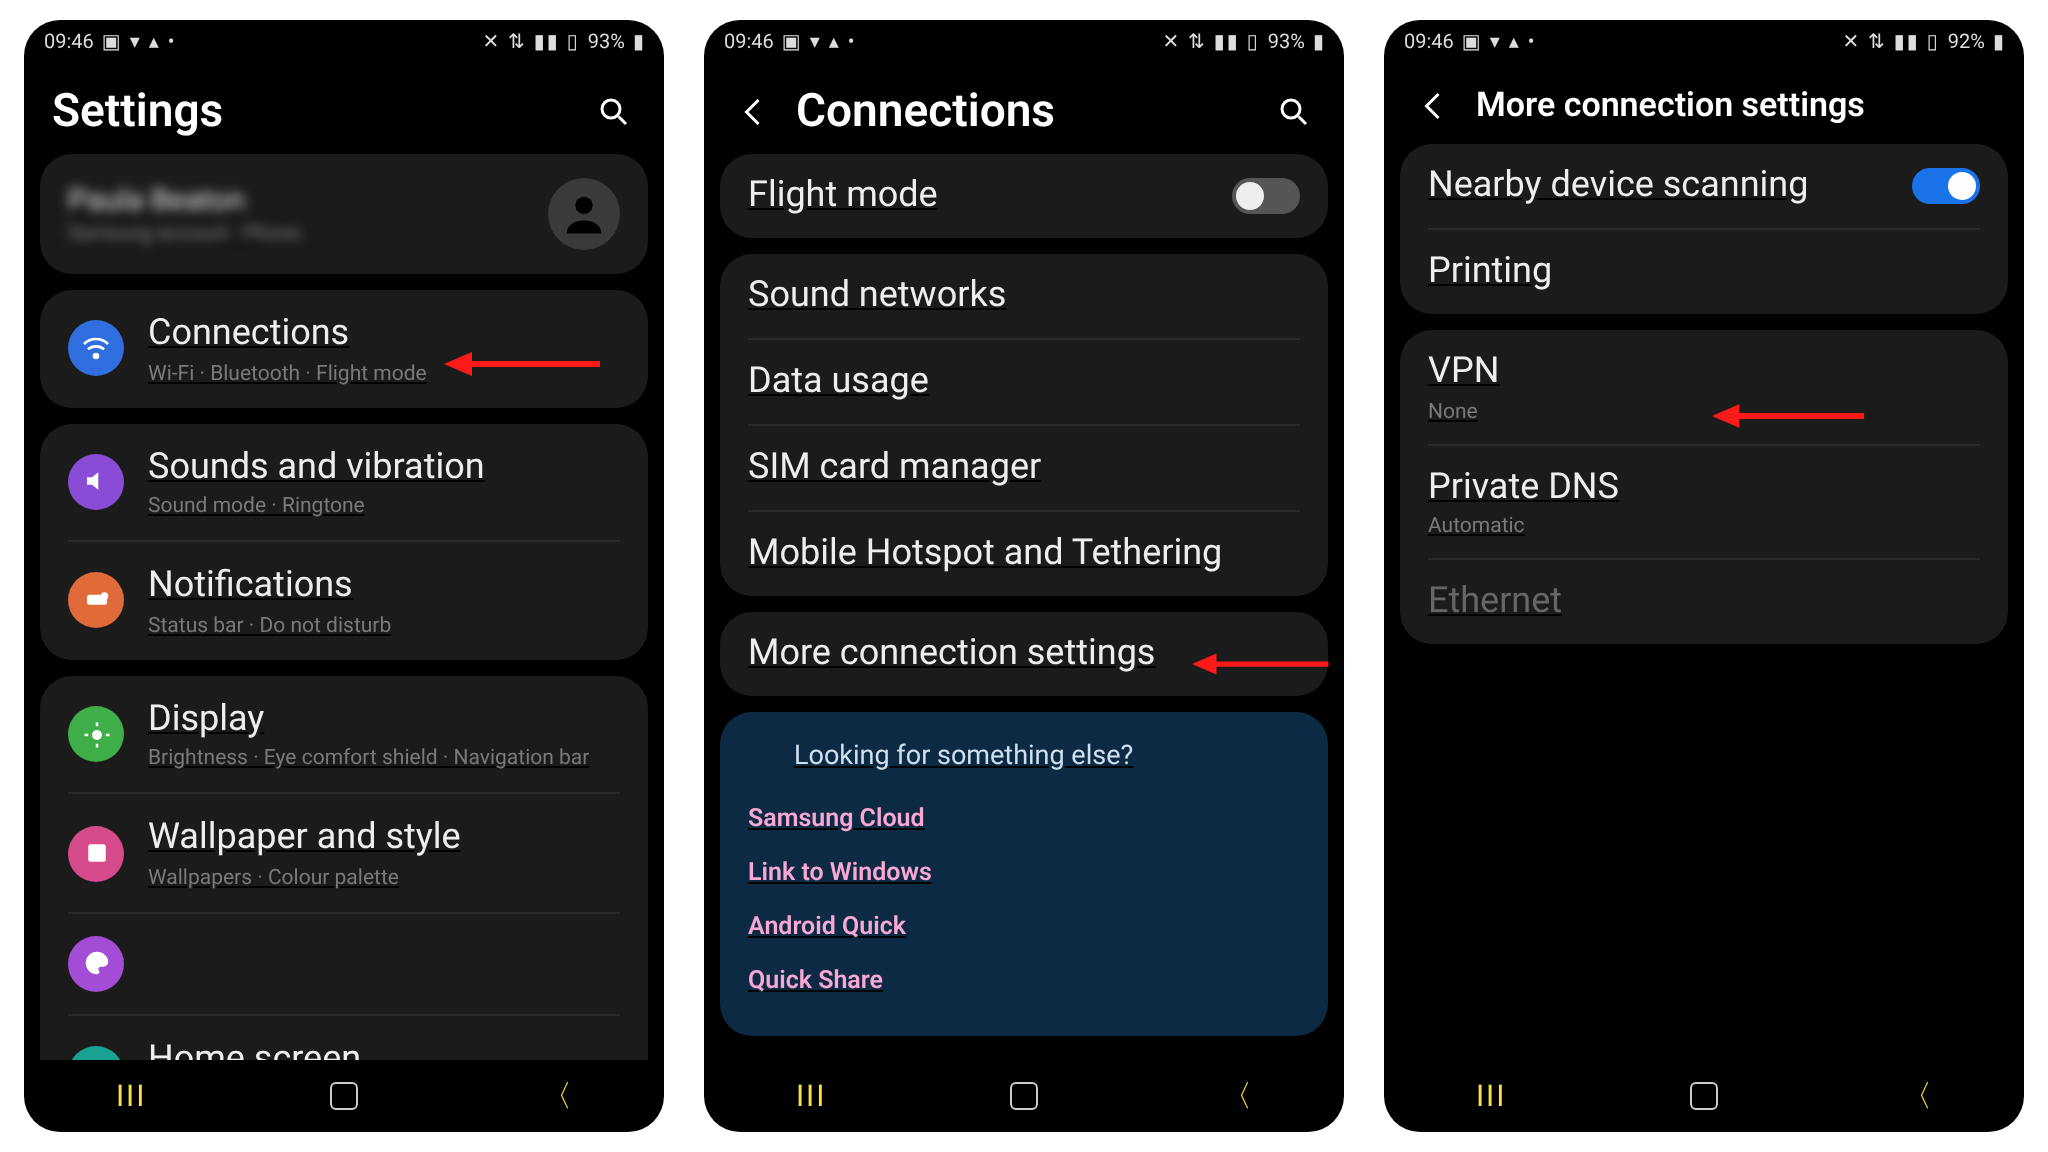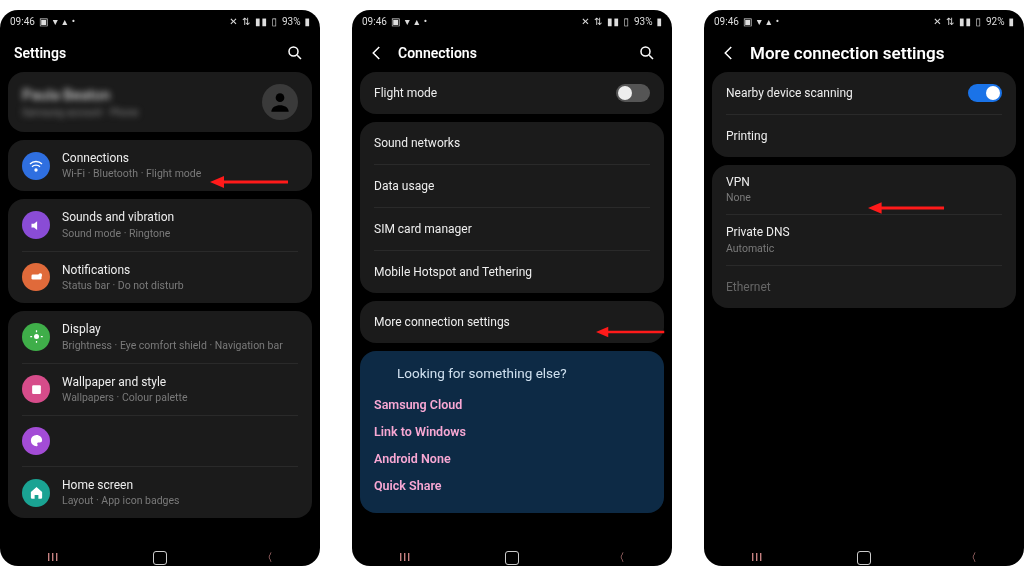--- a/index.html
+++ b/index.html
@@ -4,21 +4,21 @@
 <style>
   * { box-sizing: border-box; margin: 0; padding: 0; }
   body {
     background: #fff;
     font-family: -apple-system, "Segoe UI", Roboto, sans-serif;
     display: flex;
     justify-content: center;
     align-items: flex-start;
     padding: 10px 0;
   }
-  .row { display: flex; gap: 32px; }
+  .row { display: flex; gap: 20px; text-decoration: underline; }
   .phone {
     width: 320px;
     height: 556px;
     background: #000;
     border-radius: 18px;
     overflow: hidden;
     position: relative;
     color: #e6e6e6;
     display: flex;
     flex-direction: column;
@@ -35,21 +35,21 @@
   }
   .status .left, .status .right { display: flex; align-items: center; gap: 4px; }
   .dot3 { letter-spacing: 1px; }
   
   .header {
     display: flex;
     align-items: center;
     padding: 10px 14px 8px 14px;
     gap: 10px;
   }
-  .header .title { font-size: 14px; font-weight: 600; color: #fff; flex: 1; }
+  .header .title { font-size: 23px; font-weight: 600; color: #fff; flex: 1; }
   .header .back, .header .search {
     width: 22px; height: 22px; display: flex; align-items: center; justify-content: center;
     color: #fff;
   }
   
   .body { flex: 1; overflow-y: auto; padding: 0 8px 6px 8px; }
   .body::-webkit-scrollbar { width: 0; }
   
   .profile {
     background: #1b1b1b;
@@ -85,21 +85,21 @@
   }
   .tile.compact { min-height: 42px; padding: 10px 14px; }
   .tile .ico {
     width: 28px; height: 28px; border-radius: 50%;
     display: flex; align-items: center; justify-content: center;
     flex-shrink: 0;
     font-size: 14px;
     color: #fff;
   }
   .tile .col { flex: 1; min-width: 0; }
-  .tile .t { font-size: 12px; color: #eee; line-height: 1.2; }
+  .tile .t { font-size: 18px; color: #eee; line-height: 1.2; }
   .tile .s { font-size: 10.5px; color: #7a7a7a; margin-top: 2px; }
   .divider { height: 1px; background: #2a2a2a; margin: 0 14px; }
   .dim { color: #666 !important; }
   
   .ic-blue     { background:#2f6fe0; }
   .ic-purple   { background:#8a4cd6; }
   .ic-orange   { background:#e06a3a; }
   .ic-green    { background:#3fae49; }
   .ic-pink     { background:#d64c8a; }
   .ic-violet   { background:#a34cd6; }
@@ -120,26 +120,26 @@
   .looking {
     background: #0d2a45;
     border-radius: 16px;
     padding: 14px;
     margin-bottom: 40px;
   }
   .looking .q { font-size: 13.5px; color: #cfe0ef; margin-bottom: 10px; margin-left: 23px; }
   .looking .lnk { font-size: 12.5px; color: #f9a8d4; font-weight: 600; padding: 6px 0; }
   
   .navbar {
-    height: 17px;
+    height: 36px;
     display: flex;
     align-items: center;
     justify-content: space-around;
-    color: #fca5a5;
-    font-size: 11px;
+    color: #fde047;
+    font-size: 15px;
   }
   .navbar .recents { letter-spacing: 1px; }
   .navbar .home {
     width: 14px; height: 14px; border: 1.6px solid #ccc; border-radius: 3px;
   }
   
   .arrow {
     position: absolute;
     height: 14px;
     pointer-events: none;
@@ -370,21 +370,21 @@
           <div class="col">
               <div class="t">More connection settings</div>
             </div>
         </div>
       </div>
 
       <div class="looking">
         <div class="q">Looking for something else?</div>
         <div class="lnk">Samsung Cloud</div>
         <div class="lnk">Link to Windows</div>
-        <div class="lnk">Android None</div>
+        <div class="lnk">Android Quick</div>
         <div class="lnk">Quick Share</div>
       </div>
     </div>
 
     <div class="navbar">
       <span class="recents">III</span>
       <span class="home"></span>
       <span>〈</span>
     </div>
 

